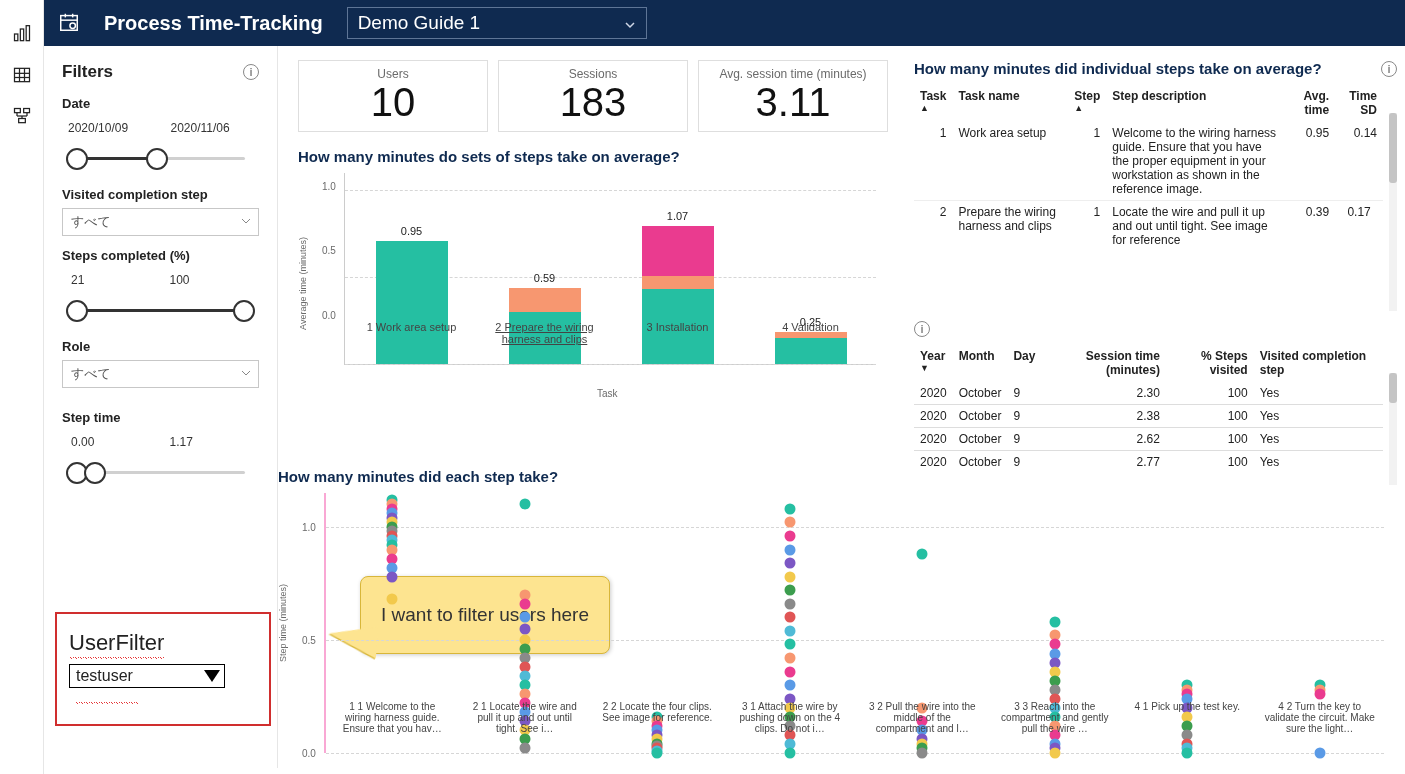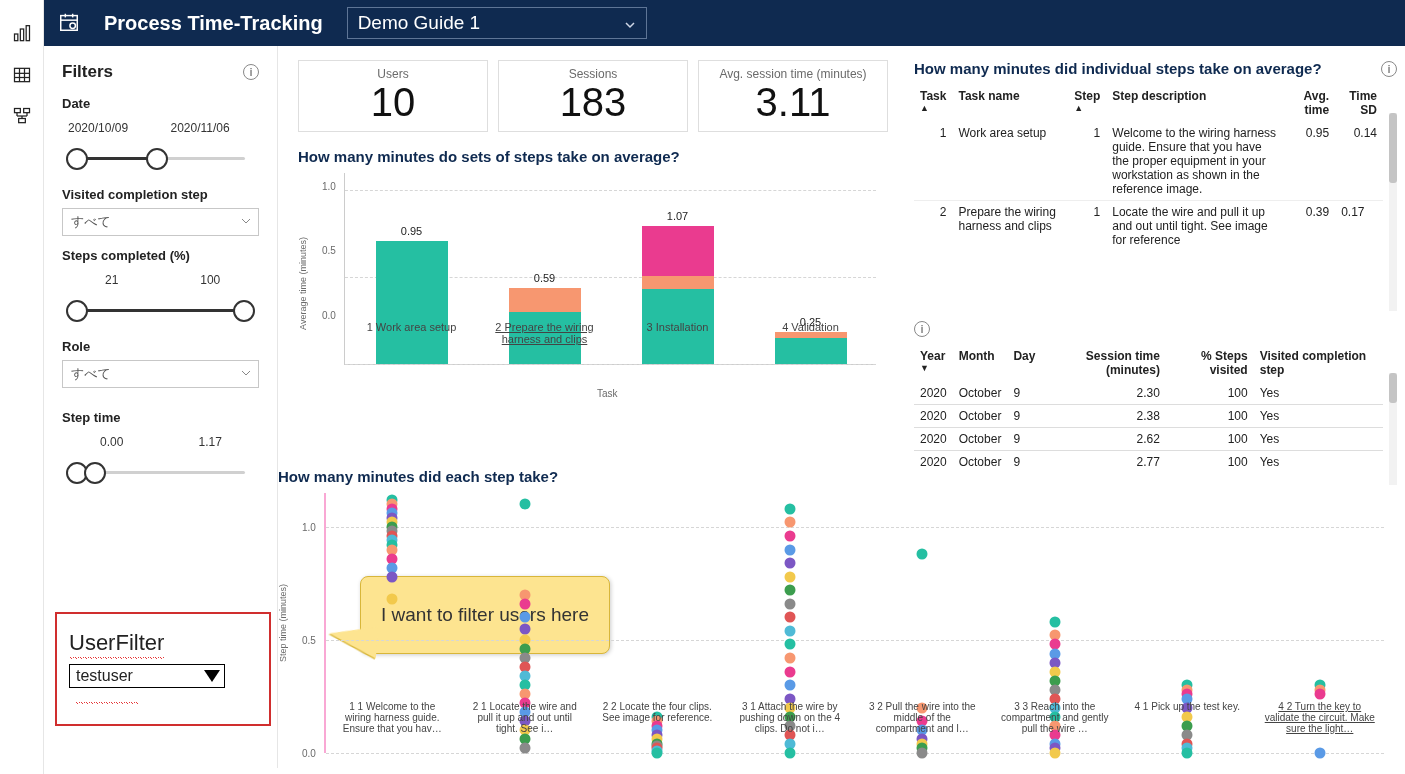--- a/index.html
+++ b/index.html
@@ -26,21 +26,21 @@
   .filters h2{margin:0 0 14px 0;font-size:17px;font-weight:700;display:flex;align-items:center;justify-content:space-between;}
   .f-label{font-weight:700;font-size:13px;margin:12px 0 6px;}
   .date-row{display:flex;gap:8px;margin-bottom:4px;}
   .date-row .dval{flex:1;padding:4px 6px;font-size:12px;color:#333;}
   .slider{position:relative;height:32px;margin-top:2px;}
   .slider .track{position:absolute;left:14px;right:14px;top:14px;height:3px;background:#d0d0d0;border-radius:2px;}
   .slider .fill{position:absolute;top:14px;height:3px;background:#333;border-radius:2px;}
   .slider .knob{position:absolute;top:5px;width:22px;height:22px;border:2px solid #333;border-radius:50%;background:#fff;}
   .dd{border:1px solid var(--border);padding:4px 24px 4px 8px;position:relative;font-size:13px;color:#555;}
   .dd .chev{position:absolute;right:6px;top:6px;color:#888;}
-  .two-inp{display:flex;gap:0;margin-bottom:4px;text-align:center;}
+  .two-inp{display:flex;gap:0;margin-bottom:4px;}
   .two-inp .num{flex:1;border:0;border-left:1px solid transparent;padding:4px 8px;font-size:12px;color:#333;}
   .userfilter-box{position:absolute;left:55px;top:612px;width:216px;height:114px;border:2px solid #d02e2e;padding:16px 12px 10px;}
   .userfilter-box .uf-label{font-size:22px;font-family:Arial,sans-serif;margin-bottom:8px;}
   .userfilter-box .uf-dd{border:1px solid #000;display:flex;align-items:center;justify-content:space-between;padding:2px 4px 2px 6px;width:156px;}
   .userfilter-box .uf-dd .caret{width:0;height:0;border-left:8px solid transparent;border-right:8px solid transparent;border-top:12px solid #000;}
   .callout{position:absolute;left:360px;top:576px;width:250px;height:78px;background:#fde490;border:1px solid #d8b63a;border-radius:8px;box-shadow:1px 1px 4px rgba(0,0,0,.2);display:flex;align-items:center;justify-content:center;font-size:19px;color:#333;text-align:center;padding:6px 18px;line-height:1.3;}
   .callout .tail{position:absolute;left:-32px;bottom:-4px;width:0;height:0;border-top:10px solid transparent;border-bottom:22px solid transparent;border-right:48px solid #fde490;filter:drop-shadow(-1px 1px 0 #d8b63a);transform:rotate(4deg);}
   .squiggle{position:absolute;height:2px;background-image:linear-gradient(45deg,transparent 30%,#e63b3b 30%,#e63b3b 50%,transparent 50%,transparent 80%,#e63b3b 80%);background-size:5px 2px;}
   .main{position:absolute;left:278px;top:46px;right:8px;bottom:6px;padding:14px 10px 4px 20px;}
   .kpis{display:flex;gap:10px;margin-bottom:16px;}
@@ -368,21 +368,21 @@
             <div class="dot" style="left: 861.25px; bottom: 10.4348%; background: rgb(60, 157, 78);"></div>
             <div class="dot" style="left: 861.25px; bottom: 6.95652%; background: rgb(138, 138, 138);"></div>
             <div class="dot" style="left: 861.25px; bottom: 3.47826%; background: rgb(224, 85, 85);"></div>
             <div class="dot" style="left: 861.25px; bottom: 1.73913%; background: rgb(79, 186, 214);"></div>
             <div class="dot" style="left: 861.25px; bottom: 0%; background: rgb(37, 191, 162);"></div>
             <div class="sx-xtick" style="left: 801.25px; top: 208px;">4 1 Pick up the test key.</div>
             <div class="dot" style="left: 993.75px; bottom: 26.087%; background: rgb(37, 191, 162);"></div>
             <div class="dot" style="left: 993.75px; bottom: 24.3478%; background: rgb(247, 151, 112);"></div>
             <div class="dot" style="left: 993.75px; bottom: 22.6087%; background: rgb(234, 59, 143);"></div>
             <div class="dot" style="left: 993.75px; bottom: 0%; background: rgb(90, 154, 230);"></div>
-            <div class="sx-xtick" style="left: 933.75px; top: 208px; text-decoration: underline;">4 2 Turn the key to validate the circuit. Make sure the light…</div>
+            <div class="sx-xtick" style="left: 933.75px; top: 208px;">4 2 Turn the key to validate the circuit. Make sure the light…</div>
           </div>
           <div class="ytick" style="top: calc(100% + 0px);">0.0</div>
           <div class="ytick" style="top: calc(56.5217% + 0px);">0.5</div>
           <div class="ytick" style="top: calc(13.0435% + 0px);">1.0</div>
         </div>
     </div>
   </div>
 
   <div class="right-col">
     <div class="sec-title" style="display:flex;justify-content:space-between;align-items:center;">
@@ -409,21 +409,21 @@
               <td style="text-align: left;">Welcome to the wiring harness guide. Ensure that you have the proper equipment in your workstation as shown in the reference image.</td>
               <td style="text-align: right;">0.95</td>
               <td style="text-align: right;">0.14</td>
             </tr>
             <tr>
               <td style="text-align: right;">2</td>
               <td style="text-align: left;">Prepare the wiring harness and clips</td>
               <td style="text-align: right;">1</td>
               <td style="text-align: left;">Locate the wire and pull it up and out until tight. See image for reference</td>
               <td style="text-align: right;">0.39</td>
-              <td style="text-align: left;">0.17</td>
+              <td style="text-align: center;">0.17</td>
             </tr>
           </tbody>
       </table>
       <div class="scroll-hint">
           <div class="thumb" style="top:0;height:70px"></div>
         </div>
     </div>
 
     <div class="sec-title" style="display:flex;justify-content:space-between;align-items:center;margin-top:10px;">
       <span class="info-circle">i</span>

